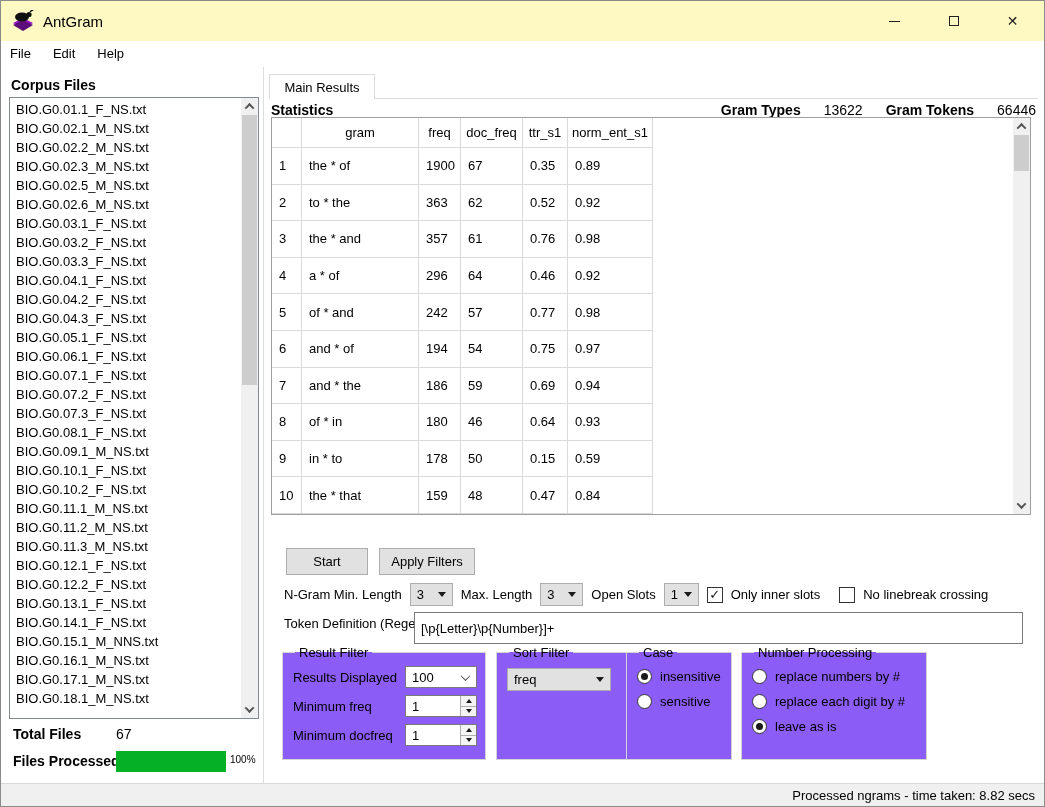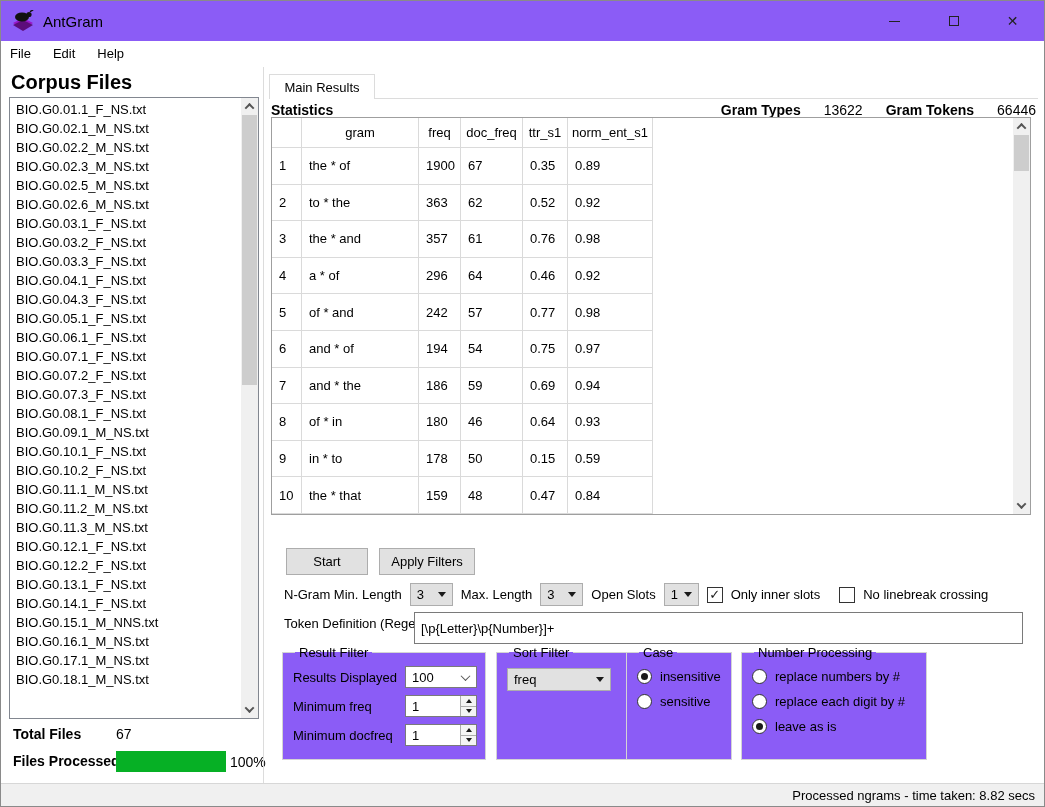--- a/index.html
+++ b/index.html
@@ -1,56 +1,56 @@
 <!DOCTYPE html>
 <html><head>
 <meta charset="utf-8">
 <style>
   * { margin:0; padding:0; box-sizing:border-box; }
   html,body { width:1045px; height:807px; background:#fff; overflow:hidden;
     font-family:"Liberation Sans","DejaVu Sans",sans-serif; font-size:13px; color:#000; }
   #window { position:relative; width:1045px; height:807px; background:#fff; border:1px solid #8a8a8a; }
 
   
-  .titlebar { position:absolute; left:0; top:0; width:100%; height:40px; background:#8b5cf6; display:flex; align-items:center; }
+  .titlebar { position:absolute; left:0; top:0; width:100%; height:40px; background:#fef9c3; display:flex; align-items:center; }
   .app-icon { margin-left:10px; width:24px; height:22px; display:flex; align-items:center; justify-content:center; }
   .app-title { margin-left:8px; font-size:15px; }
   .win-controls { position:absolute; right:8px; top:0; height:40px; display:flex; gap:12px; }
   .win-btn { width:47px; height:40px; display:flex; align-items:center; justify-content:center; cursor:default; }
   .glyph-min { width:11px; height:1px; background:#222; display:block; }
   .glyph-max { width:10px; height:10px; border:1px solid #222; display:block; }
   .glyph-close { font-size:14px; color:#222; line-height:1; }
 
   
   .menubar { position:absolute; left:0; top:40px; width:100%; height:25px; display:flex; align-items:center; background:#fff; }
   .menu-item { padding:3px 11px; }
   .menu-item:first-child { padding-left:9px; }
 
   
-  .section-heading { position:absolute; left:10px; top:70px; font-weight:bold; font-size:20px; }
+  .section-heading { position:absolute; left:10px; top:76px; font-weight:bold; font-size:14px; }
   .listbox { position:absolute; left:8px; top:96px; width:250px; height:622px; border:1px solid #828790; background:#fff; }
   .list-items { position:absolute; left:2px; top:2px; right:19px; bottom:2px; overflow:hidden; }
   .file-item { height:19px; line-height:19px; padding-left:4px; white-space:nowrap; }
 
   
   .sb { position:absolute; top:0; right:0; bottom:0; width:17px; background:#f0f0f0; }
   .sb-btn { position:absolute; left:0; width:17px; height:17px; display:flex; align-items:center; justify-content:center; background:#f0f0f0; }
   .sb-up { top:0; } .sb-down { bottom:0; }
   .chev { width:7px; height:7px; border-top:2px solid #555; border-right:2px solid #555; display:block; }
   .chev.up { transform:rotate(-45deg) translate(-1px,1px); }
   .chev.down { transform:rotate(135deg) translate(-1px,1px); }
   .sb-thumb { position:absolute; left:1px; width:15px; background:#cdcdcd; }
   .thumb-list { top:17px; height:270px; }
   .thumb-table { top:17px; height:36px; }
 
   .totals-label { position:absolute; left:12px; font-weight:bold; font-size:14px; }
   .totals-value { position:absolute; left:115px; font-size:14px; }
   .progress-track { position:absolute; left:115px; top:750px; width:110px; height:21px; background:#fff; }
   .progress-fill { height:100%; }
-  .progress-text { position:absolute; left:229px; top:753px; font-size:14px; }
+  .progress-text { position:absolute; left:229px; top:753px; font-size:10px; }
 
   .v-separator { position:absolute; left:262px; top:66px; width:1px; height:718px; background:#dcdcdc; }
 
   
   .pane-line { position:absolute; left:268px; top:97px; width:769px; height:1px; background:#dcdcdc; }
   .tab { position:absolute; left:268px; top:73px; width:106px; height:25px; background:#fff;
     border:1px solid #dcdcdc; border-bottom:none; display:flex; align-items:center; justify-content:center; z-index:2; }
   .stats-label { position:absolute; left:270px; top:101px; font-weight:bold; font-size:14px; }
   .stats-right { position:absolute; right:8px; top:101px; display:flex; gap:23px; align-items:baseline; font-size:14px; }
   .stats-right b { font-weight:bold; }
@@ -150,20 +150,21 @@
         <div class="file-item">BIO.G0.01.1_F_NS.txt</div>
         <div class="file-item">BIO.G0.02.1_M_NS.txt</div>
         <div class="file-item">BIO.G0.02.2_M_NS.txt</div>
         <div class="file-item">BIO.G0.02.3_M_NS.txt</div>
         <div class="file-item">BIO.G0.02.5_M_NS.txt</div>
         <div class="file-item">BIO.G0.02.6_M_NS.txt</div>
         <div class="file-item">BIO.G0.03.1_F_NS.txt</div>
         <div class="file-item">BIO.G0.03.2_F_NS.txt</div>
         <div class="file-item">BIO.G0.03.3_F_NS.txt</div>
         <div class="file-item">BIO.G0.04.1_F_NS.txt</div>
+        <div class="file-item">BIO.G0.04.2_F_NS.txt</div>
         <div class="file-item">BIO.G0.04.3_F_NS.txt</div>
         <div class="file-item">BIO.G0.05.1_F_NS.txt</div>
         <div class="file-item">BIO.G0.06.1_F_NS.txt</div>
         <div class="file-item">BIO.G0.07.1_F_NS.txt</div>
         <div class="file-item">BIO.G0.07.2_F_NS.txt</div>
         <div class="file-item">BIO.G0.07.3_F_NS.txt</div>
         <div class="file-item">BIO.G0.08.1_F_NS.txt</div>
         <div class="file-item">BIO.G0.09.1_M_NS.txt</div>
         <div class="file-item">BIO.G0.10.1_F_NS.txt</div>
         <div class="file-item">BIO.G0.10.2_F_NS.txt</div>

